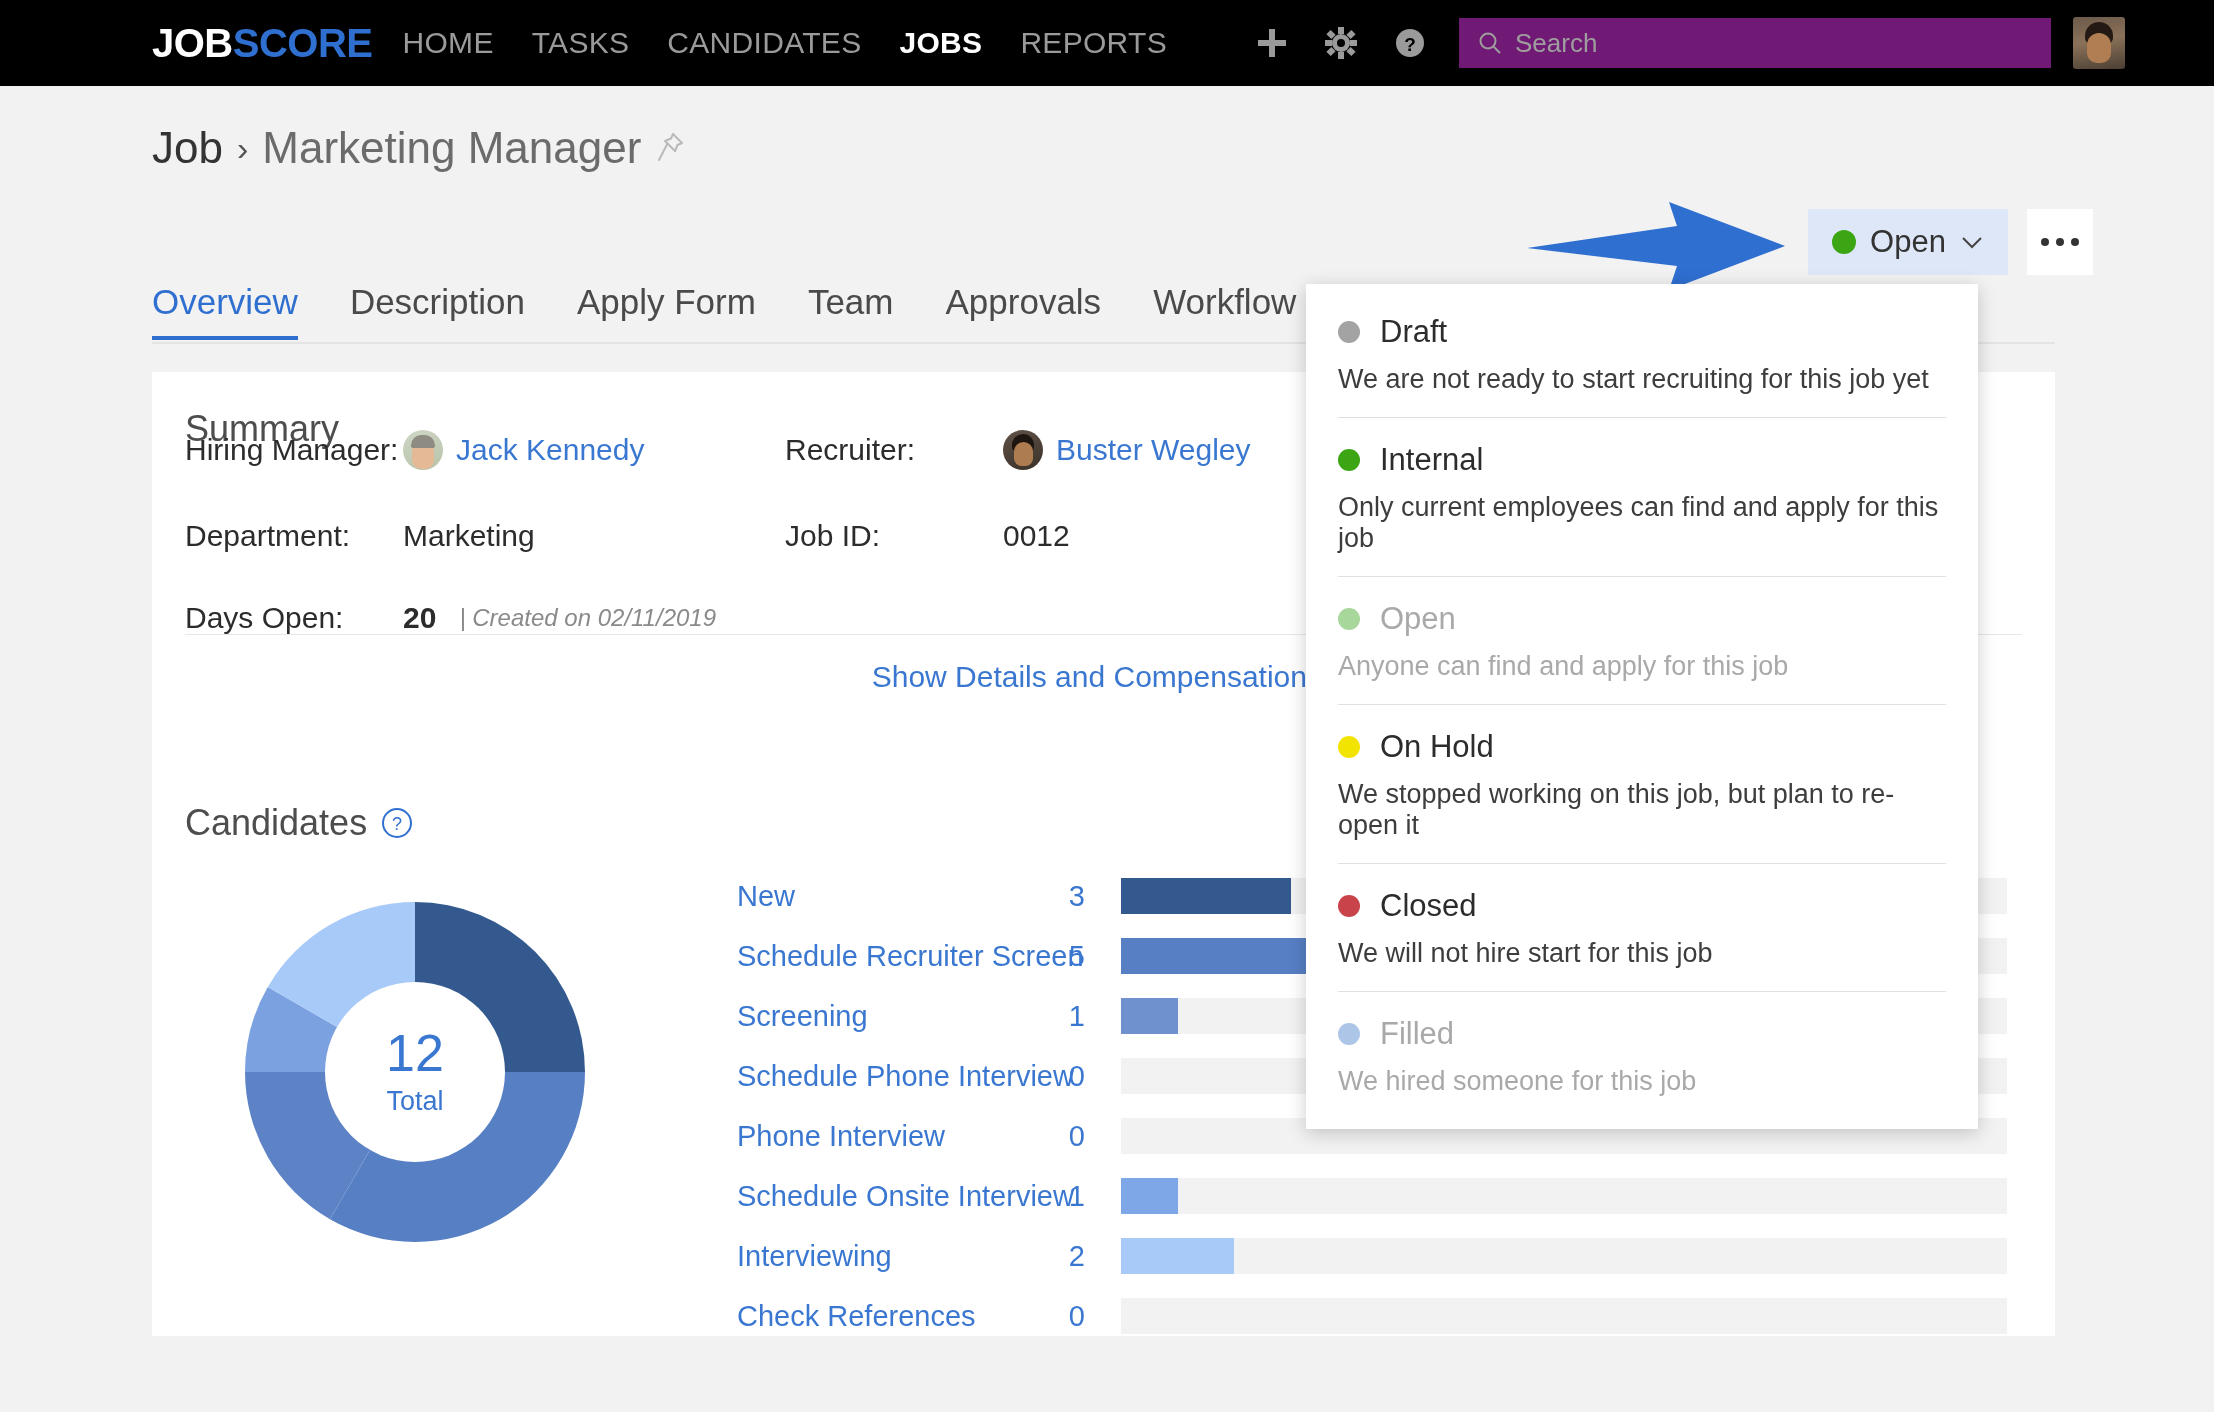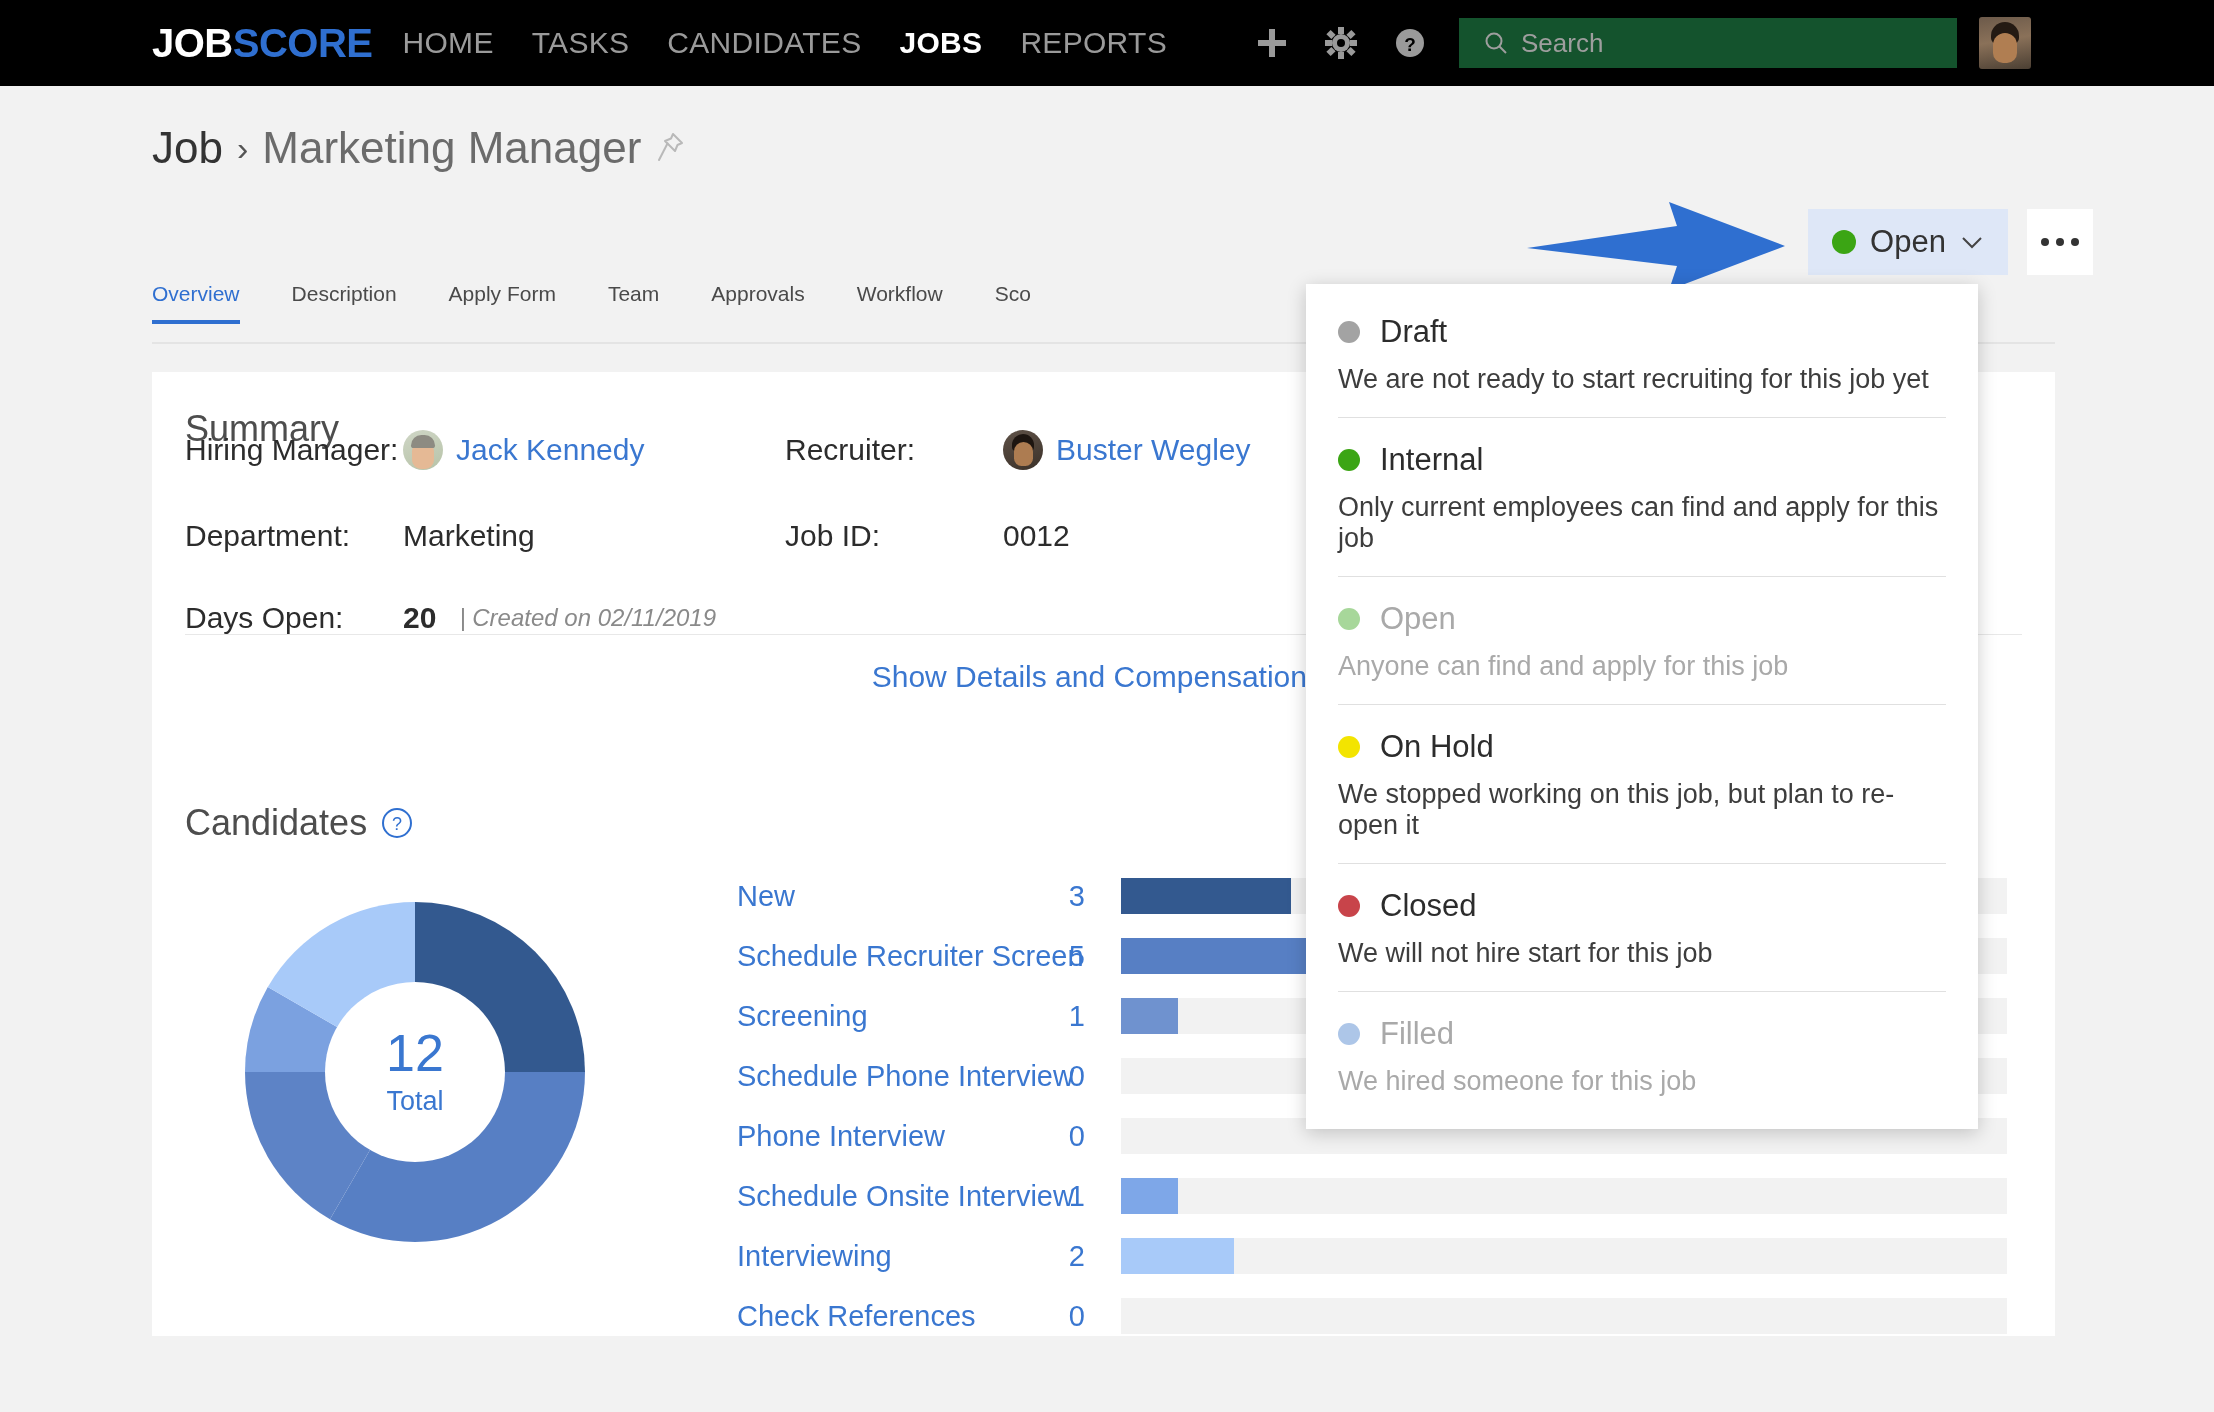--- a/index.html
+++ b/index.html
@@ -31,24 +31,24 @@
     color: #9a9a9a; font-size: 30px; letter-spacing: 0.3px;
     text-decoration: none; cursor: pointer; white-space: nowrap;
   }
   .navlink.active { color: #ffffff; font-weight: bold; }
 
   .navicons { display: flex; align-items: center; gap: 35px; margin-left: 88px; }
   .navicon { width: 34px; height: 34px; cursor: pointer; display: block; }
 
   .searchbox {
     margin-left: 32px;
-    width: 498px; height: 50px;
-    background: #14532d;
+    width: 592px; height: 50px;
+    background: #701a75;
     display: flex; align-items: center;
-    padding-left: 24px; gap: 12px;
+    padding-left: 18px; gap: 12px;
     cursor: text;
   }
   .searchbox .ph { color: #9e9e9e; font-size: 26px; }
 
   .avatar-top {
     margin-left: 22px;
     width: 52px; height: 52px;
     border-radius: 3px;
     overflow: hidden;
     background: linear-gradient(170deg,#6c5a4a 0%,#8a7159 45%,#4b3f33 100%);
@@ -103,21 +103,21 @@
   .more-btn i { width: 8px; height: 8px; background: #333; border-radius: 50%; display:block; }
 
   
   .tabs {
     position: absolute; left: 152px; top: 196px;
     width: 1903px; height: 62px;
     display: flex; align-items: flex-start; gap: 0;
     border-bottom: 2px solid #e4e4e4;
   }
   .tab {
-    font-size: 21px; color: #4a4a4a; padding: 0 0 14px 0;
+    font-size: 35px; color: #4a4a4a; padding: 0 0 14px 0;
     margin-right: 52px; cursor: pointer; white-space: nowrap;
     border-bottom: 4px solid transparent; position: relative; top: 0; text-align: right;
   }
   .tab.active { color: #2f6fd0; border-bottom-color: #2f6fd0; }
 
   
   .card {
     position: absolute; background: #ffffff;
   }
   .card-summary { left: 152px; top: 286px; width: 1903px; height: 400px; }

